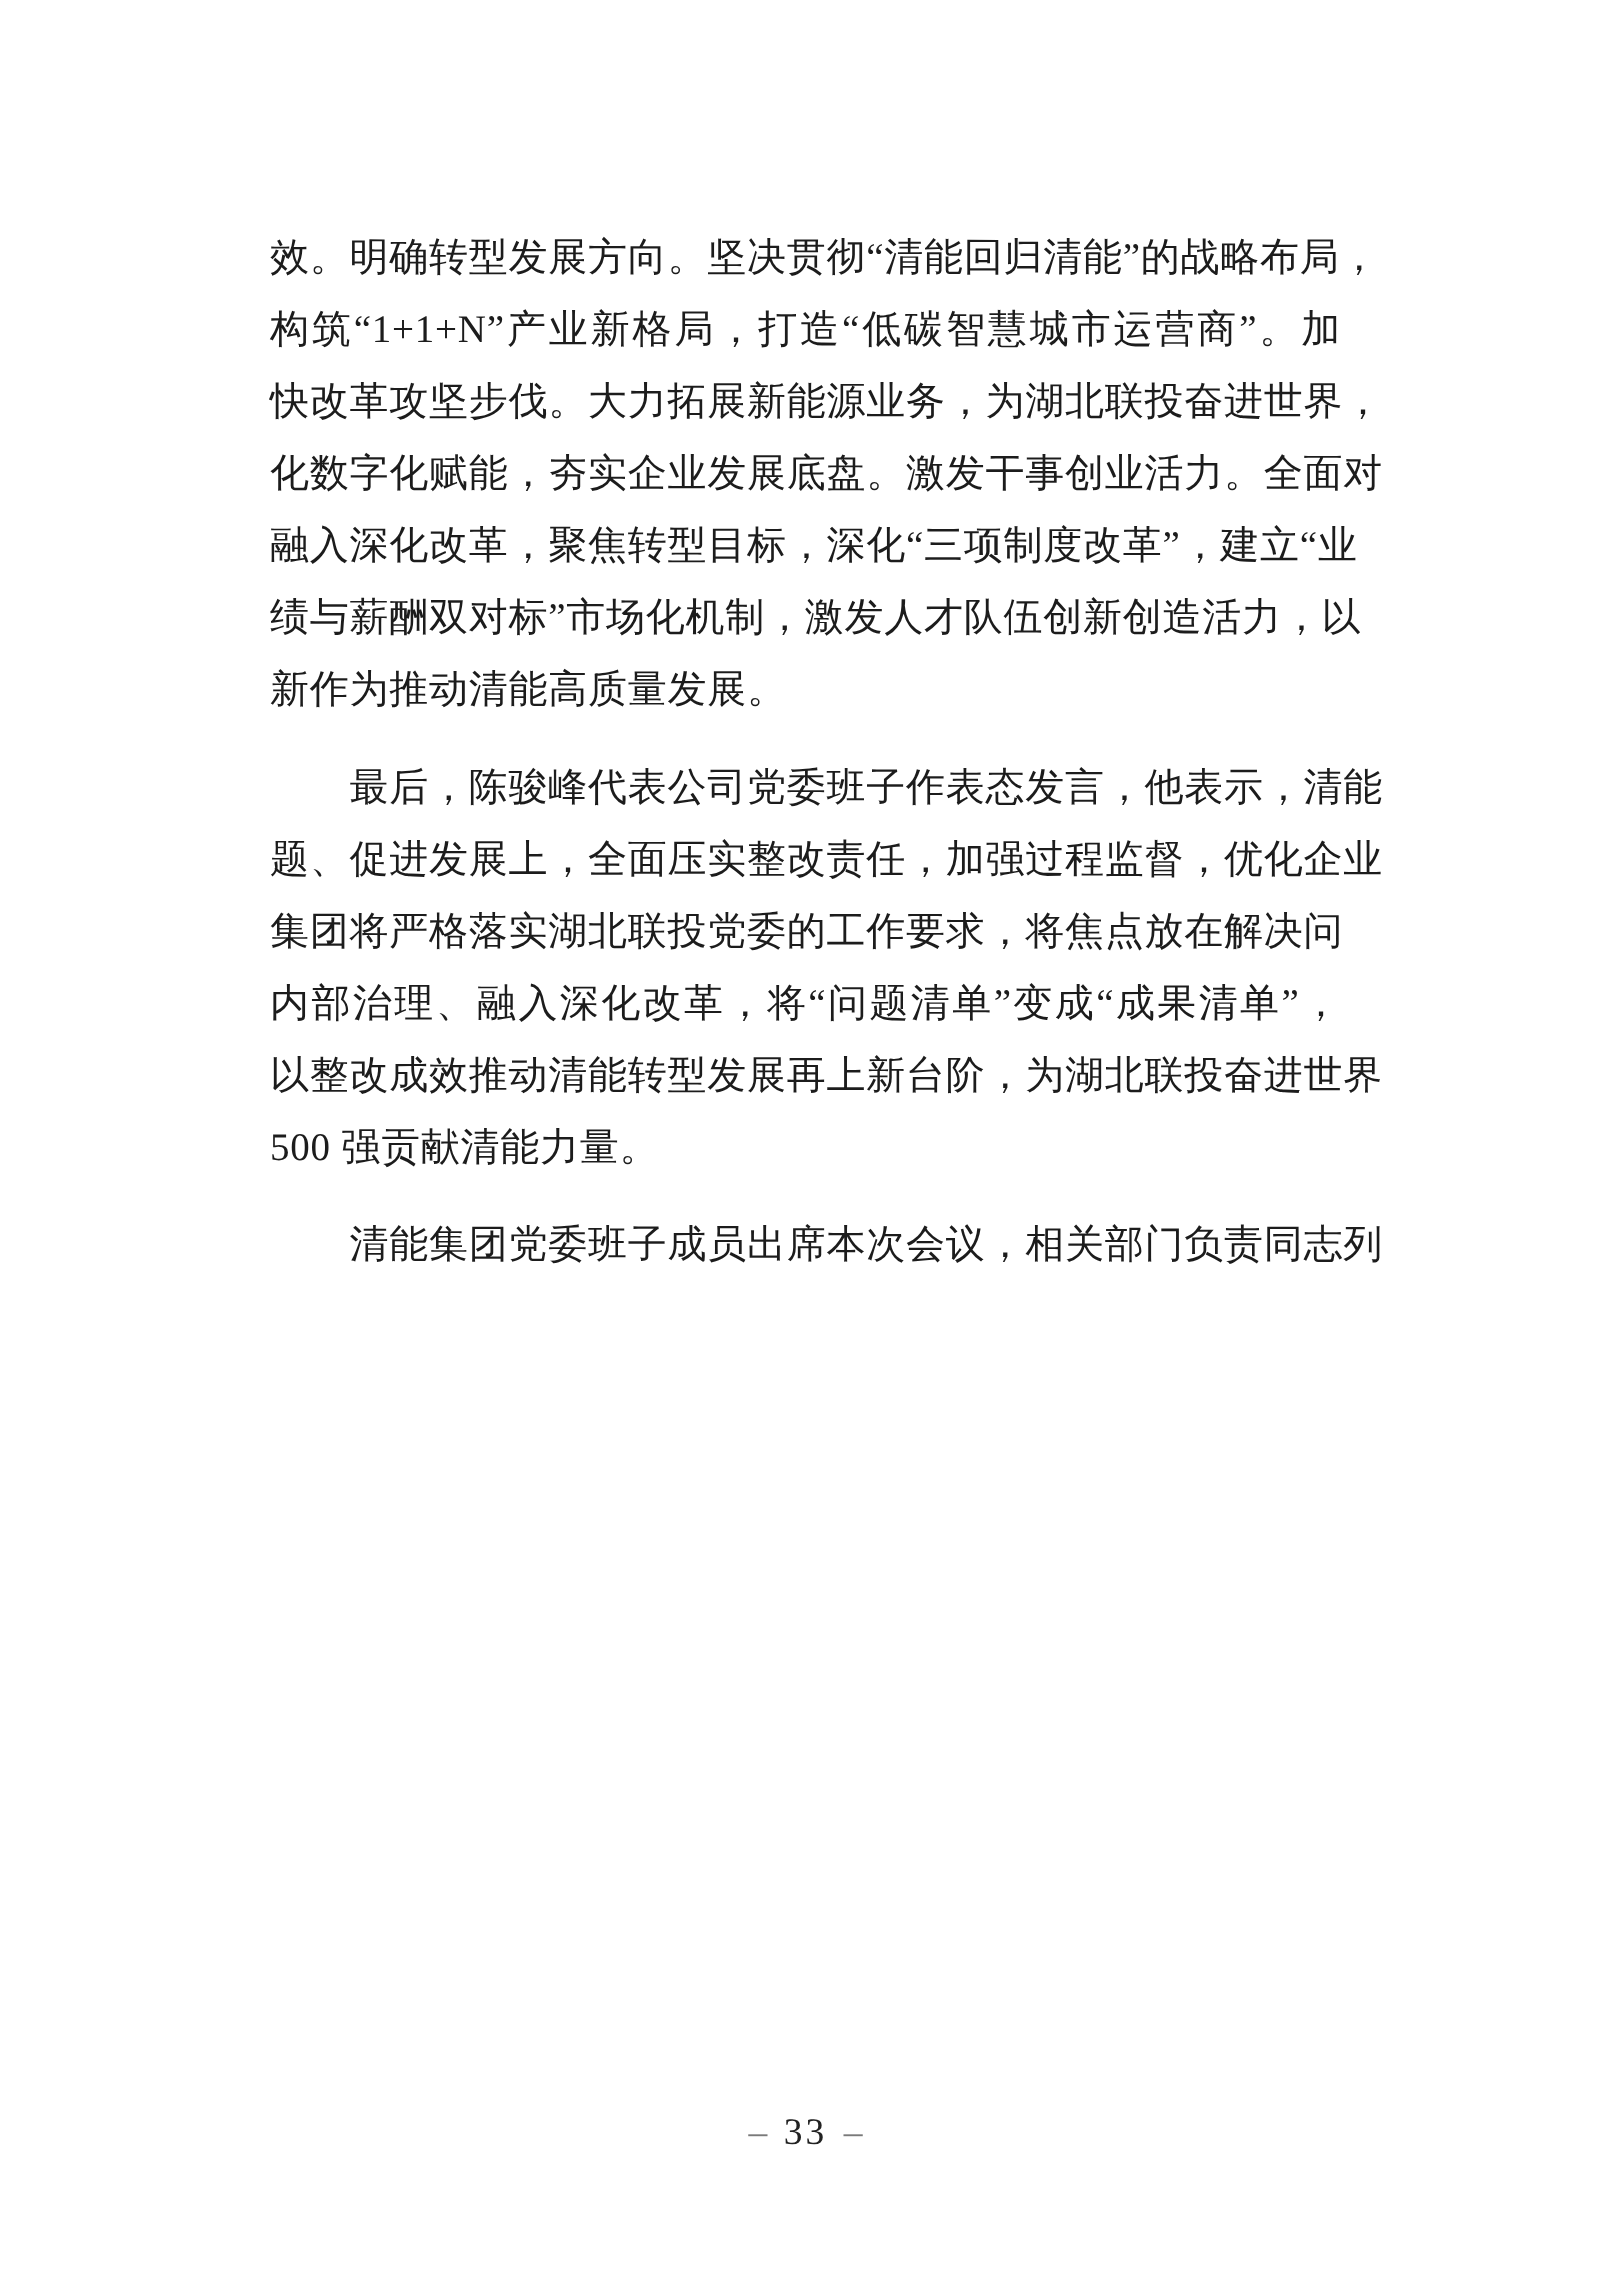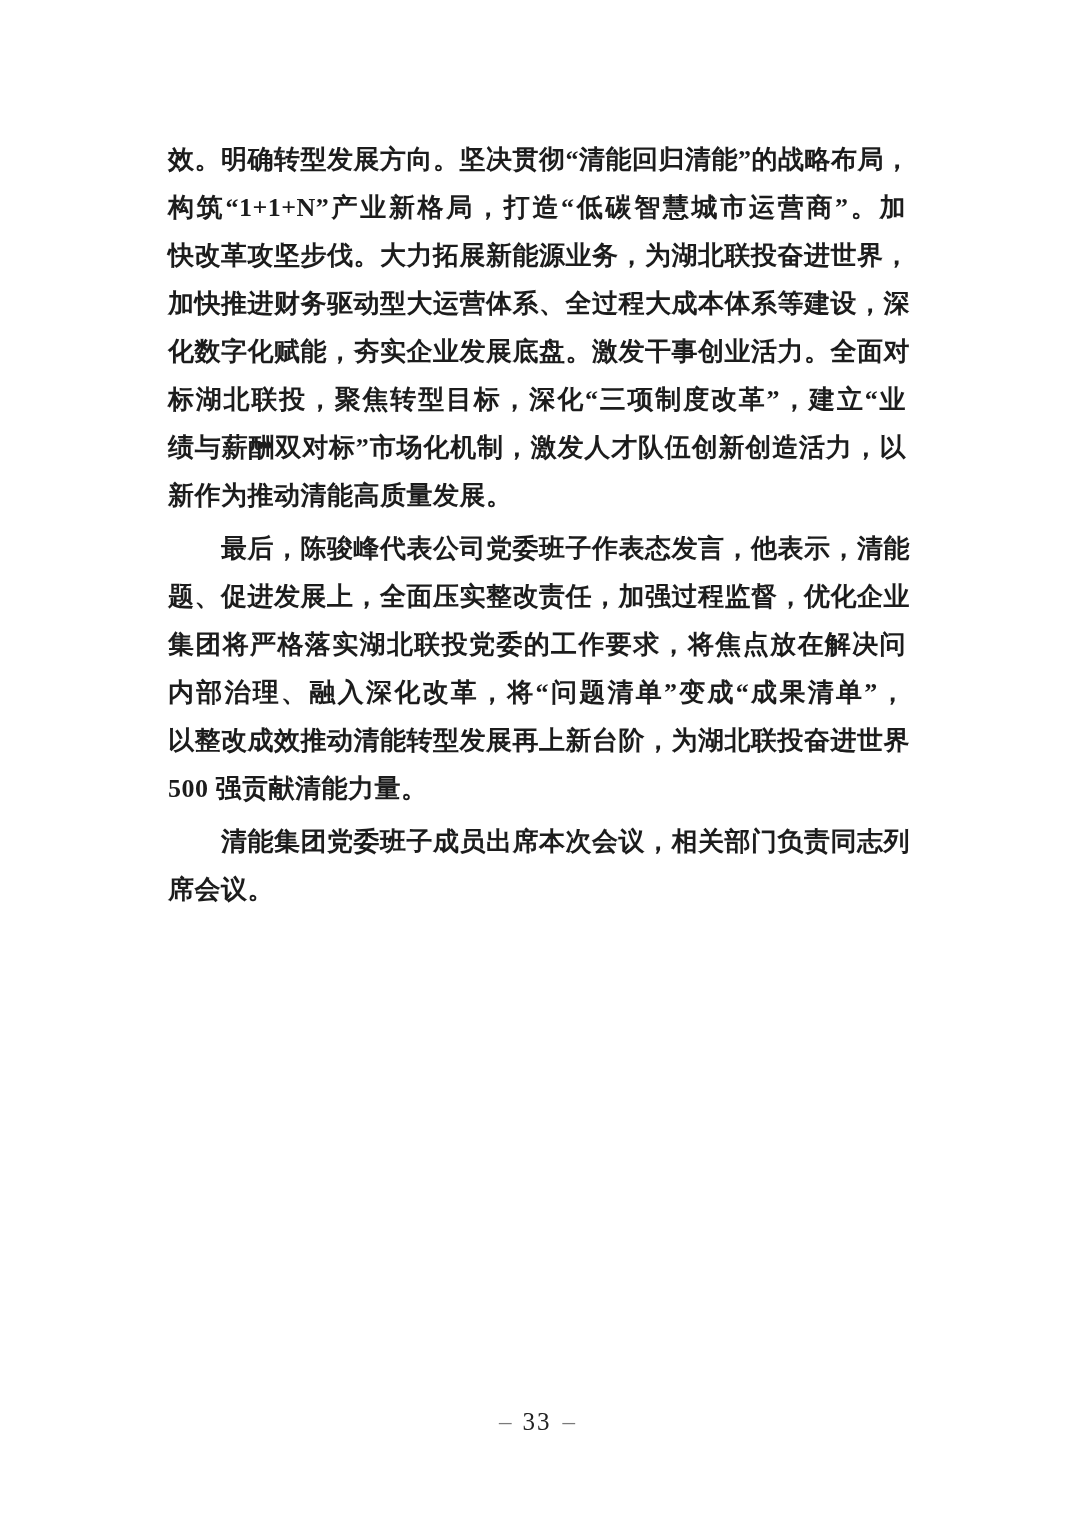--- a/index.html
+++ b/index.html
@@ -17,23 +17,22 @@
     font-family: "Liberation Serif", "DejaVu Serif", serif;
     color: #1c1c1c;
   }
   .document-body {
     position: absolute;
     left: 163px;
     top: 131px;
     width: 748px;
   }
   .paragraph {
-    margin: 5px;
+    margin: 17px;
     padding: 0;
-    font-weight: bold;
   }
   .line {
     font-size: 26px;
     line-height: 48px;
     height: 48px;
     text-align: justify;
     text-align-last: justify;
     text-justify: inter-character;
     white-space: nowrap;
     letter-spacing: 0.5px;
@@ -65,35 +64,33 @@
 </style>
 </head>
 <body>
 
 <div class="page">
   <div class="document-body">
       <div class="paragraph">
         <div class="line">效。明确转型发展方向。坚决贯彻“清能回归清能”的战略布局，</div>
         <div class="line">构筑“1+1+N”产业新格局，打造“低碳智慧城市运营商”。加</div>
         <div class="line">快改革攻坚步伐。大力拓展新能源业务，为湖北联投奋进世界，</div>
-        <div class="line">加快推进财务驱动型大运营体系、全过程大成本体系等建设，深</div>
         <div class="line">化数字化赋能，夯实企业发展底盘。激发干事创业活力。全面对</div>
-        <div class="line">标湖北联投，聚焦转型目标，深化“三项制度改革”，建立“业</div>
+        <div class="line">融入深化改革，聚焦转型目标，深化“三项制度改革”，建立“业</div>
         <div class="line">绩与薪酬双对标”市场化机制，激发人才队伍创新创造活力，以</div>
         <div class="line last">新作为推动清能高质量发展。</div>
       </div>
       <div class="paragraph">
         <div class="line indent">最后，陈骏峰代表公司党委班子作表态发言，他表示，清能</div>
         <div class="line">题、促进发展上，全面压实整改责任，加强过程监督，优化企业</div>
         <div class="line">集团将严格落实湖北联投党委的工作要求，将焦点放在解决问</div>
         <div class="line">内部治理、融入深化改革，将“问题清单”变成“成果清单”，</div>
         <div class="line">以整改成效推动清能转型发展再上新台阶，为湖北联投奋进世界</div>
         <div class="line last">500 强贡献清能力量。</div>
       </div>
       <div class="paragraph">
         <div class="line indent">清能集团党委班子成员出席本次会议，相关部门负责同志列</div>
-        <div class="line last">席会议。</div>
       </div>
     </div>
   <div class="footer">
     <span class="dash">–</span><span class="num">33</span><span class="dash">–</span>
   </div>
 </div>
 
 </body></html>

